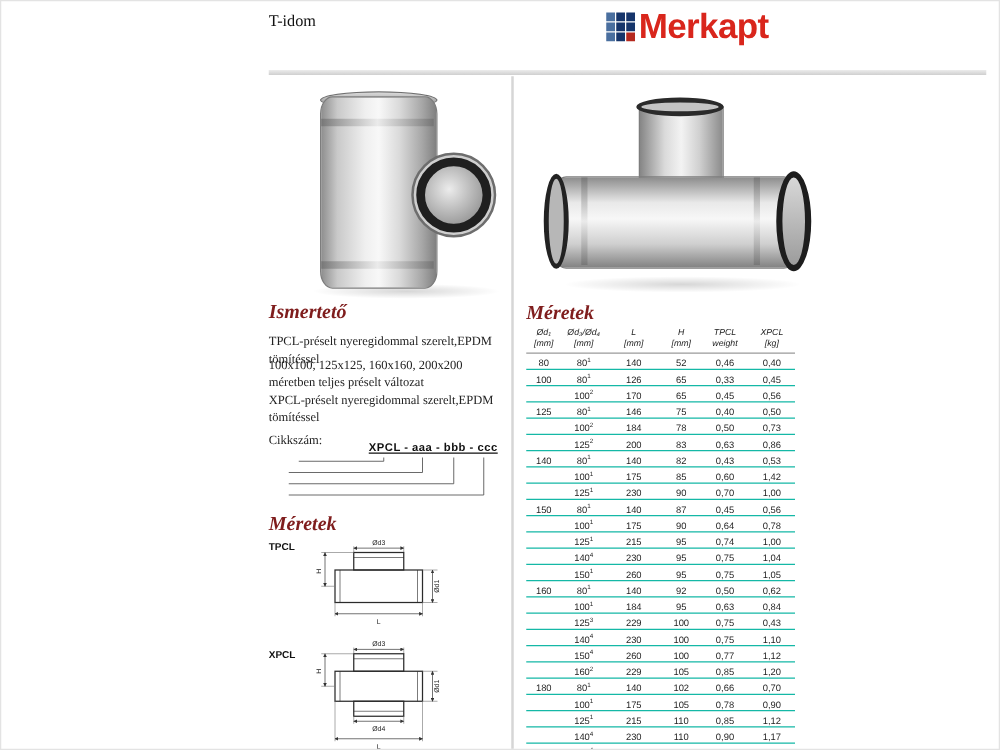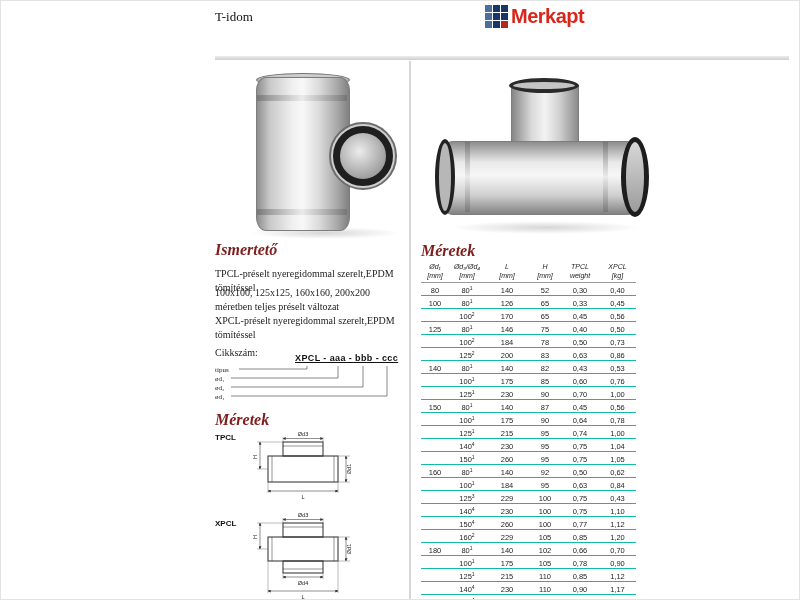--- a/index.html
+++ b/index.html
@@ -8,21 +8,21 @@
 
   
   .subtitle{position:absolute;left:214px;top:8px;font-family:"Liberation Serif",serif;font-size:13px;color:#111;}
   .title{position:absolute;left:212px;top:20px;font-size:27px;font-weight:bold;letter-spacing:.5px;color:#101010;}
   .hdr-bar{position:absolute;left:214px;top:55px;width:574px;height:4px;
            background:linear-gradient(#ececec,#cfcfcf);}
   .v-divider{position:absolute;left:408px;top:60px;width:2px;height:540px;background:#d6d6d6;}
   .logo{position:absolute;left:484px;top:4px;display:flex;align-items:center;gap:3px;}
   .logo-grid{display:grid;grid-template-columns:repeat(3,7px);grid-template-rows:repeat(3,7px);gap:1px;}
   .logo-grid i{display:block;width:7px;height:7px;}
-  .logo-text{font-size:20px;font-weight:bold;color:#d9261c;letter-spacing:-.5px;}
+  .logo-text{font-size:28px;font-weight:bold;color:#d9261c;letter-spacing:-.5px;}
 
   
   .photo{position:absolute;}
   .p1{left:235px;top:68px;width:165px;height:170px;}
   .p2{left:432px;top:74px;width:210px;height:162px;}
   .tube-v{position:absolute;left:20px;top:8px;width:92px;height:152px;border-radius:10px/14px;border:1px solid #7d7d7d;
     background:linear-gradient(90deg,#8e8e8e 0%,#c9c9c9 14%,#efefef 38%,#f8f8f8 50%,#dadada 68%,#a6a6a6 88%,#808080 100%);}
   .rim-top{position:absolute;left:20px;top:4px;width:92px;height:12px;border-radius:50%;border:1px solid #6f6f6f;
     background:linear-gradient(#d9d9d9,#8a8a8a);}
   .crimp-h{position:absolute;left:21px;width:90px;height:6px;opacity:.75;
@@ -115,26 +115,20 @@
     <div class="endcap-r"></div>
   </div>
 
   <div class="sec-heading" style="left:214px;top:240px">Ismertető</div>
   <div class="small-serif" style="left:214px;top:266px">TPCL-préselt nyeregidommal szerelt,EPDM tömítéssel</div>
   <div class="small-serif" style="left:214px;top:285px">100x100, 125x125, 160x160, 200x200 méretben teljes préselt változat</div>
   <div class="small-serif" style="left:214px;top:313px">XPCL-préselt nyeregidommal szerelt,EPDM tömítéssel</div>
 
   <div class="small-serif" style="left:214px;top:345px">Cikkszám:</div>
   <div class="code">XPCL - aaa - bbb - ccc</div>
-  <div class="legend-wrap">
-      <span class="legend-label" style="top: 0px;">típus</span>
-      <span class="legend-label" style="top: 9px;">ød₁</span>
-      <span class="legend-label" style="top: 18px;">ød₃</span>
-      <span class="legend-label" style="top: 27px;">ød₄</span>
-    </div>
   <svg class="connector-svg" viewBox="0 0 186 52">
     <polyline points="24,12 92,12 92,9" fill="none" stroke="#555" stroke-width="0.7"></polyline>
     <polyline points="16,21 123,21 123,9" fill="none" stroke="#555" stroke-width="0.7"></polyline>
     <polyline points="16,30 148,30 148,9" fill="none" stroke="#555" stroke-width="0.7"></polyline>
     <polyline points="16,39 172,39 172,9" fill="none" stroke="#555" stroke-width="0.7"></polyline>
   </svg>
 
   <div class="sec-heading" style="left:214px;top:410px">Méretek</div>
   <div class="mini-label" style="left:214px;top:432px">TPCL</div>
 
@@ -231,21 +225,21 @@
           <div class="thn">XPCL</div>
           <div class="thu">[kg]</div>
         </div>
       </div>
     <div class="tbody">
         <div class="tr">
           <div class="td c0">80</div>
           <div class="td c1">80<sup>1</sup></div>
           <div class="td c2">140</div>
           <div class="td c3">52</div>
-          <div class="td c4">0,30</div>
+          <div class="td c4">0,46</div>
           <div class="td c5">0,40</div>
         </div>
         <div class="tr">
           <div class="td c0">100</div>
           <div class="td c1">80<sup>1</sup></div>
           <div class="td c2">126</div>
           <div class="td c3">65</div>
           <div class="td c4">0,33</div>
           <div class="td c5">0,45</div>
         </div>
@@ -288,21 +282,21 @@
           <div class="td c3">82</div>
           <div class="td c4">0,43</div>
           <div class="td c5">0,53</div>
         </div>
         <div class="tr">
           <div class="td c0"></div>
           <div class="td c1">100<sup>1</sup></div>
           <div class="td c2">175</div>
           <div class="td c3">85</div>
           <div class="td c4">0,60</div>
-          <div class="td c5">0,76</div>
+          <div class="td c5">1,42</div>
         </div>
         <div class="tr">
           <div class="td c0"></div>
           <div class="td c1">125<sup>1</sup></div>
           <div class="td c2">230</div>
           <div class="td c3">90</div>
           <div class="td c4">0,70</div>
           <div class="td c5">1,00</div>
         </div>
         <div class="tr">

